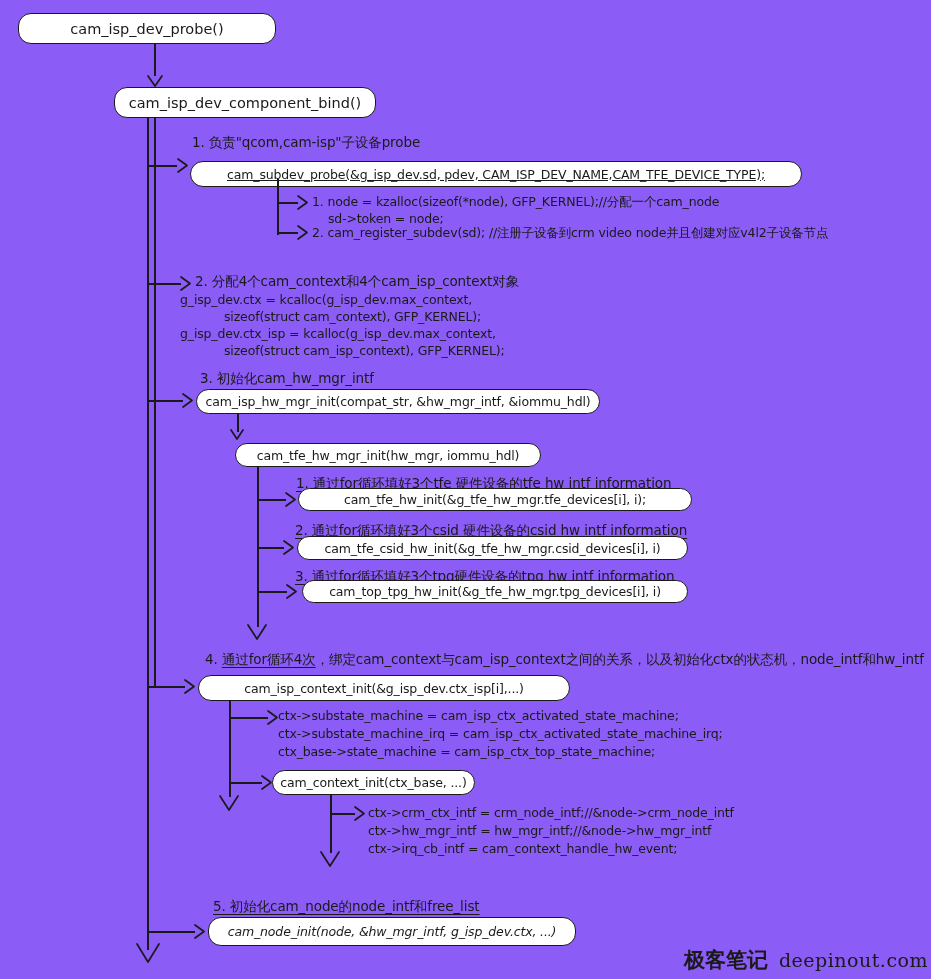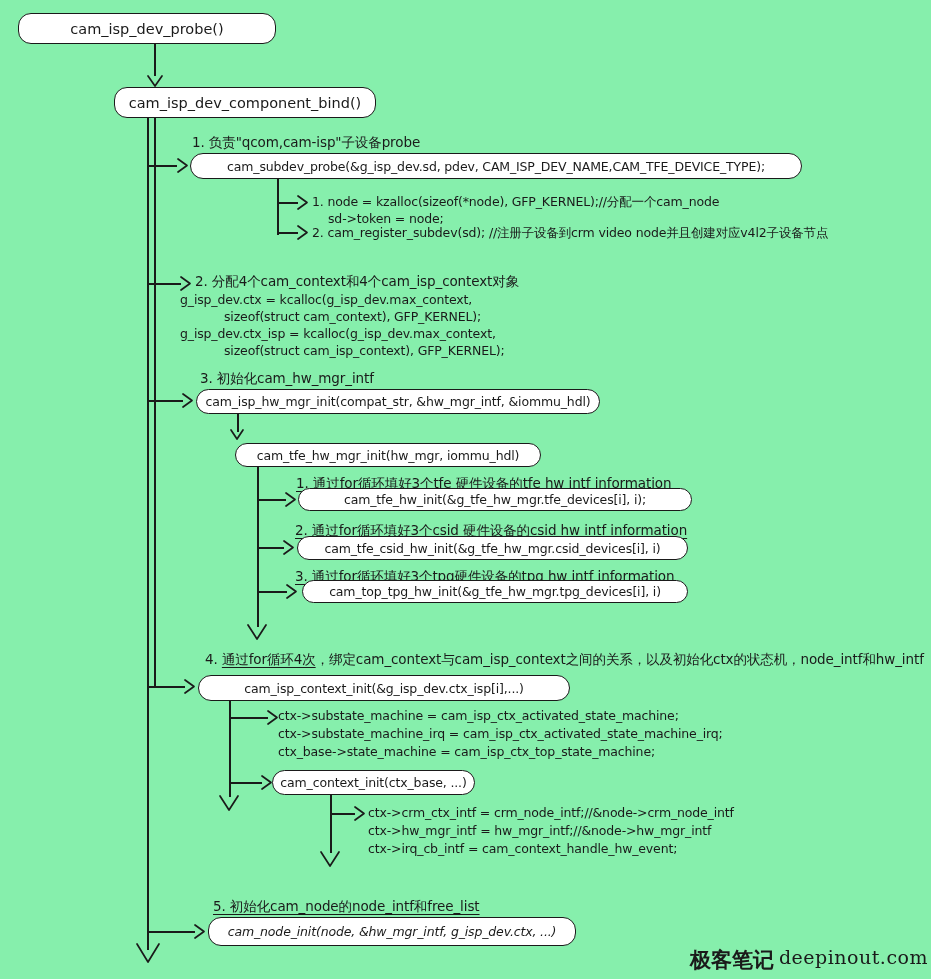--- a/index.html
+++ b/index.html
@@ -1,34 +1,34 @@
 <!DOCTYPE html>
 <html><head>
 <meta charset="utf-8">
 <style>
   html,body{margin:0;padding:0;background:#ffffff;}
   .canvas{
-    position:relative;width:931px;height:979px;background:#86efac;
+    position:relative;width:931px;height:979px;background:#8b5cf6;
     font-family:"DejaVu Sans",sans-serif;color:#1a1a1a;overflow:hidden;
   }
   .box{
     position:absolute;border:1.6px solid #1a1a1a;border-radius:13px;background:#fff;
     display:flex;align-items:center;justify-content:center;white-space:nowrap;
     font-size:12.5px;letter-spacing:-0.15px;box-sizing:border-box;
   }
   .box.big{font-size:14.5px;letter-spacing:0;}
   .vline,.hline{position:absolute;background:#1a1a1a;}
   .vline{width:1.7px;}
   .hline{height:1.7px;}
   .txt{position:absolute;white-space:nowrap;font-size:12.5px;letter-spacing:-0.15px;}
   .lbl{position:absolute;white-space:nowrap;font-size:13.5px;letter-spacing:-0.1px;}
   .u{text-decoration:underline;text-underline-offset:3px;}
   .ah{position:absolute;}
   .ah path{stroke:#1a1a1a;stroke-width:1.7;fill:none;stroke-linecap:round;stroke-linejoin:round;}
-  .wm{position:absolute;right:3px;top:946px;display:flex;align-items:flex-start;gap:5px;}
+  .wm{position:absolute;right:3px;top:946px;display:flex;align-items:center;gap:11px;}
   .wm-cn{font-family:"DejaVu Serif",serif;font-weight:bold;font-size:21px;}
   .wm-en{font-family:"DejaVu Serif",serif;font-size:19px;letter-spacing:0.5px;}
 </style>
 </head>
 <body>
 
 <div class="canvas">
 
   <div class="box big" style="left:18px;top:13px;width:258px;height:31px;">cam_isp_dev_probe()</div>
 
@@ -44,21 +44,21 @@
   <svg class="ah" style="left:135px;top:942px;" width="26" height="22" viewBox="0 0 26 22">
       <path d="M2 2 L13 20 L24 2"></path>
     </svg>
 
   <div class="hline" style="left:149px;top:165px;width:28px;"></div>
   <svg class="ah" style="left:176px;top:157px;" width="13" height="17" viewBox="0 0 13 17">
       <path d="M2 2 L11 8.5 L2 15"></path>
     </svg>
 
   <div class="lbl" style="left:192px;top:134px;">1. 负责"qcom,cam-isp"子设备probe</div>
-  <div class="box" style="left:190px;top:153px;width:612px;height:26px;">cam_subdev_probe(&amp;g_isp_dev.sd, pdev, CAM_ISP_DEV_NAME,CAM_TFE_DEVICE_TYPE);</div>
+  <div class="box" style="left:190px;top:161px;width:612px;height:26px;text-decoration:underline;">cam_subdev_probe(&amp;g_isp_dev.sd, pdev, CAM_ISP_DEV_NAME,CAM_TFE_DEVICE_TYPE);</div>
 
   <div class="vline" style="left:277px;top:179px;height:56px;"></div>
   <div class="hline" style="left:278px;top:202px;width:20px;"></div>
   <svg class="ah" style="left:296px;top:194px;" width="13" height="17" viewBox="0 0 13 17">
       <path d="M2 2 L11 8.5 L2 15"></path>
     </svg>
   <div class="txt" style="left:312px;top:194px;">1. node = kzalloc(sizeof(*node), GFP_KERNEL);//分配一个cam_node</div>
   <div class="txt" style="left:328px;top:211px;">sd-&gt;token = node;</div>
 
   <div class="hline" style="left:278px;top:232px;width:20px;"></div>

